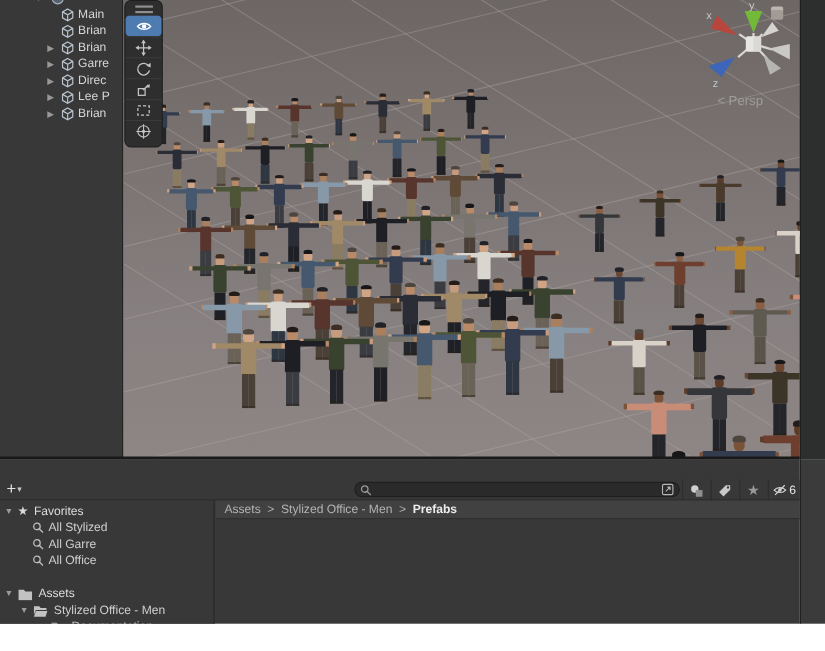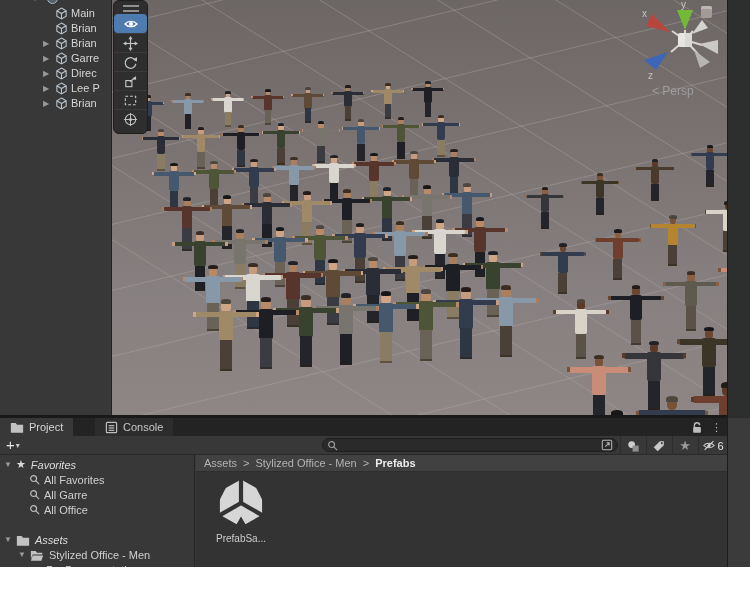--- a/index.html
+++ b/index.html
@@ -74,21 +74,21 @@
                    font-family:"Liberation Sans",sans-serif;}
   .tb-btn{position:absolute;top:0;height:19px;display:flex;align-items:center;justify-content:center;border-left:1px solid #2d2d2d;}
   #hidden-count{color:#e8e8e8;font-size:11px;margin-left:1px;}
 
   #tree{position:absolute;left:0;top:37px;width:195px;height:112px;background:#383838;
         border-right:1px solid #262626;overflow:hidden;font-size:11px;color:#cccccc;}
   .t-row{position:absolute;height:15px;display:flex;align-items:center;white-space:nowrap;}
   .t-tri{font-size:8px;color:#9a9a9a;margin-right:4px;}
   .t-star{color:#dadada;font-size:11px;margin-right:5px;}
   .t-label{color:#cfcfcf;}
-  .t-strong{color:#dcdcdc;font-style:italic;}
+  .t-strong{color:#dcdcdc;}
 
   #breadcrumb{position:absolute;left:196px;top:37px;width:531px;height:17px;background:#414141;
               border-bottom:1px solid #2e2e2e;display:flex;align-items:center;font-size:11px;color:#b3b3b3;padding-left:8px;gap:6px;}
   #breadcrumb .last{color:#ececec;font-weight:bold;}
   #content{position:absolute;left:196px;top:54px;width:531px;height:95px;background:#333333;}
   .asset-item{position:absolute;left:12px;top:4px;width:66px;text-align:center;}
   .asset-item svg{display:block;margin:0 auto;}
   .asset-label{margin-top:3px;font-size:10px;color:#cccccc;white-space:nowrap;}
 </style>
 </head>
@@ -975,44 +975,20 @@
       <span class="h-label">Brian</span>
     </div>
   </div>
 
   <div id="panel-sep"></div>
   <div id="strip-top"></div>
   <div id="strip-bottom"></div>
 
   <div id="project">
 
-    <div id="tabbar">
-      <div class="tab active" style="left:0;">
-        <svg width="14" height="12" viewBox="0 0 16 13">
-          <path d="M1 2 h5.5 l1.5 2 H15 v9 H1 Z" fill="#c2c2c2"></path>
-          </svg>
-        <span>Project</span>
-      </div>
-      <div class="tab inactive" style="left:95px;">
-        <svg width="13" height="13" viewBox="0 0 14 14">
-          <rect x="1.5" y="1.5" width="11" height="11" rx="1" fill="none" stroke="#bdbdbd" stroke-width="1.3"></rect>
-          <line x1="4" y1="5" x2="10" y2="5" stroke="#bdbdbd" stroke-width="1.3"></line>
-          <line x1="4" y1="7.5" x2="10" y2="7.5" stroke="#bdbdbd" stroke-width="1.3"></line>
-          <line x1="4" y1="10" x2="10" y2="10" stroke="#bdbdbd" stroke-width="1.3"></line>
-        </svg>
-        <span>Console</span>
-      </div>
-      <div id="tab-right-icons">
-        <svg width="12" height="13" viewBox="0 0 14 15">
-          <path d="M4 7 V5 a3 3 0 0 1 6 0" fill="none" stroke="#bdbdbd" stroke-width="1.6"></path>
-          <rect x="2.5" y="7" width="9" height="6.5" rx="1" fill="#bdbdbd"></rect>
-        </svg>
-        <span id="dots-icon">⋮</span>
-      </div>
-    </div>
 
     <div id="ptoolbar">
       <div id="plus-btn">+<span id="plus-caret">▾</span></div>
       <div id="searchbox">
         <svg width="11" height="11" viewBox="0 0 12 12" style="margin-right:3px;">
           <circle cx="5" cy="5" r="3.2" fill="none" stroke="#9a9a9a" stroke-width="1.3"></circle>
           <line x1="7.5" y1="7.5" x2="11" y2="11" stroke="#9a9a9a" stroke-width="1.3"></line>
         </svg>
         <input type="text" value="" style="">
         <svg width="12" height="12" viewBox="0 0 14 14">
@@ -1049,21 +1025,21 @@
       <div class="t-row" style="left:4px;top:2px;">
         <span class="t-tri">▼</span>
         <span class="t-star">★</span>
         <span class="t-strong">Favorites</span>
       </div>
       <div class="t-row" style="left:29px;top:17px;">
         <svg width="11" height="11" viewBox="0 0 12 12" style="margin-right:4px;">
           <circle cx="5" cy="5" r="3.2" fill="none" stroke="#bdbdbd" stroke-width="1.3"></circle>
             <line x1="7.5" y1="7.5" x2="11" y2="11" stroke="#bdbdbd" stroke-width="1.3"></line>
           </svg>
-        <span class="t-label">All Favorites</span>
+        <span class="t-label">All Stylized</span>
       </div>
       <div class="t-row" style="left:29px;top:32px;">
         <svg width="11" height="11" viewBox="0 0 12 12" style="margin-right:4px;">
           <circle cx="5" cy="5" r="3.2" fill="none" stroke="#bdbdbd" stroke-width="1.3"></circle>
             <line x1="7.5" y1="7.5" x2="11" y2="11" stroke="#bdbdbd" stroke-width="1.3"></line>
           </svg>
         <span class="t-label">All Garre</span>
       </div>
       <div class="t-row" style="left:29px;top:47px;">
         <svg width="11" height="11" viewBox="0 0 12 12" style="margin-right:4px;">
@@ -1095,31 +1071,15 @@
     </div>
 
     <div id="breadcrumb">
       <span>Assets</span>
       <span>&gt;</span>
       <span>Stylized Office - Men</span>
       <span>&gt;</span>
       <span class="last">Prefabs</span>
     </div>
 
-    <div id="content">
-      <div class="asset-item">
-        <svg width="54" height="54" viewBox="0 0 64 64">
-          <polygon points="32,4 57,18 57,46 32,60 7,46 7,18" fill="#d6d6d6"></polygon>
-          <g stroke="#333333" stroke-width="5" fill="none">
-            <line x1="32" y1="32" x2="32" y2="3"></line>
-            <line x1="32" y1="32" x2="6" y2="47"></line>
-            <line x1="32" y1="32" x2="58" y2="47"></line>
-          </g>
-          <polygon points="24,62 40,62 32,48" fill="#333333"></polygon>
-          <polygon points="4,16 16,10 6,30" fill="#333333"></polygon>
-          <polygon points="60,16 48,10 58,30" fill="#333333"></polygon>
-        </svg>
-        <div class="asset-label">PrefabSa...</div>
-      </div>
-    </div>
   </div>
 
 </div>
 
 </body></html>

